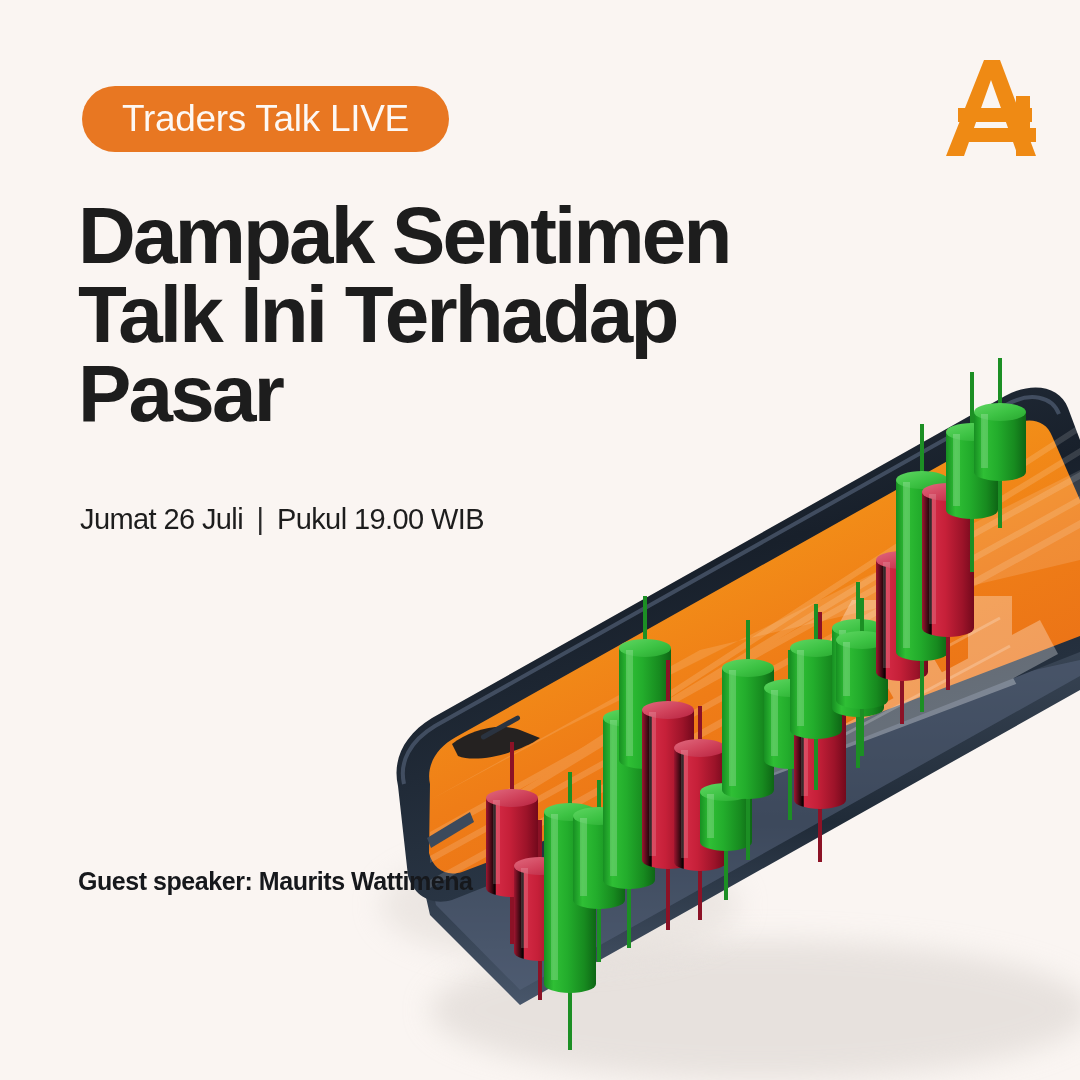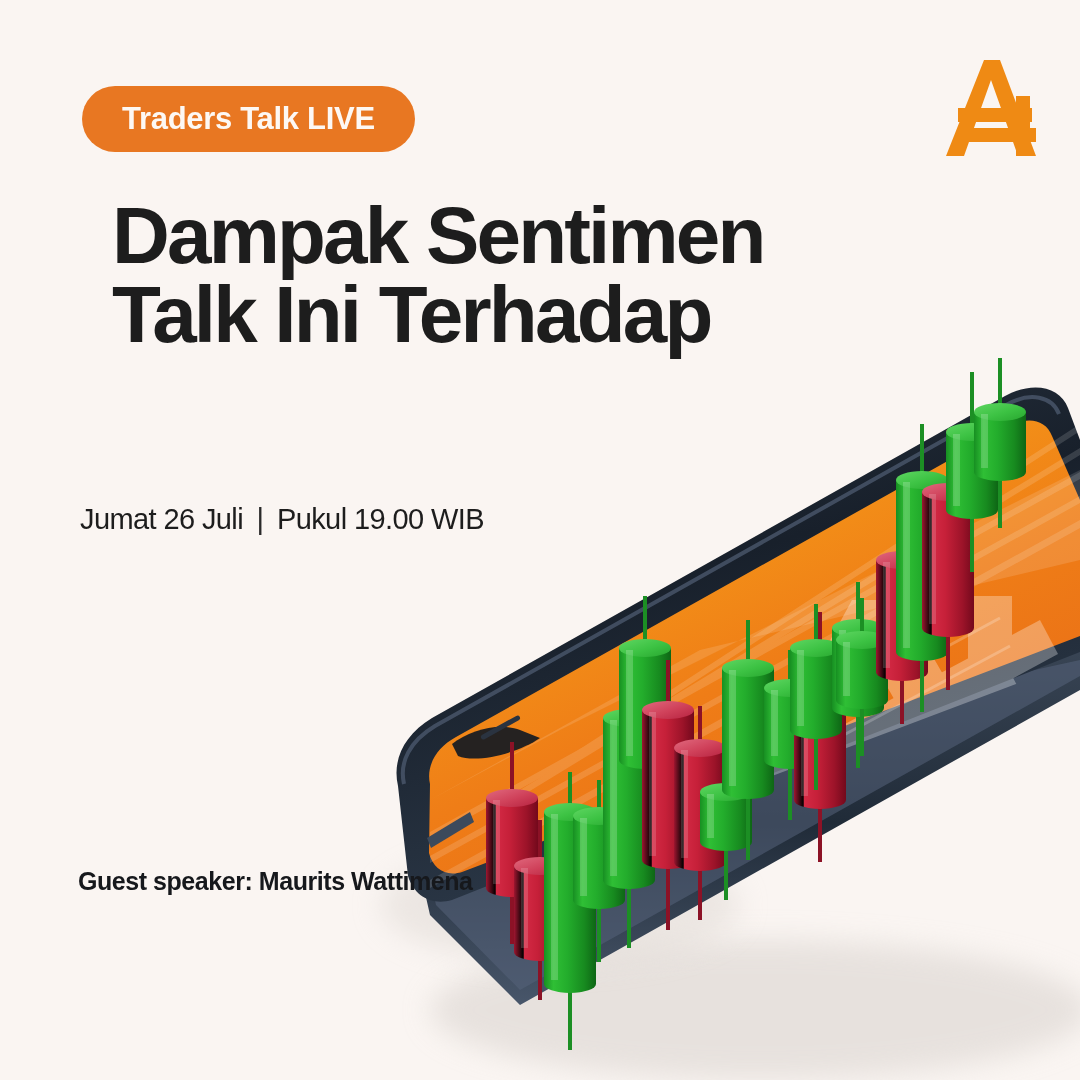--- a/index.html
+++ b/index.html
@@ -18,34 +18,33 @@
   #content { position:absolute; inset:0; z-index:5; pointer-events:none; }
   #content > * { pointer-events:auto; }
 
   .badge {
     position:absolute; left:82px; top:86px;
     height:66px; padding:0 40px;
     display:flex; align-items:center;
     background:#e87722;
     border-radius:33px;
     color:#fdf8f4;
-    font-size:31px; font-weight:bold;
+    font-size:37px; font-weight:normal;
     letter-spacing:-0.3px;
     white-space:nowrap;
   }
 
   .headline {
     position:absolute; left:78px; top:196px;
     width:760px;
     color:#1d1d1d;
     font-size:80px;
     font-weight:bold;
     line-height:0.99;
     letter-spacing:-2.8px;
-    margin-left:34px;
   }
   .headline .ln { display:block; }
 
   .datetime {
     position:absolute; left:80px; top:503px;
     color:#1d1d1d;
     font-size:29px;
     font-weight:300;
     letter-spacing:-0.6px;
     white-space:nowrap;
@@ -315,20 +314,21 @@
 
 <div id="content">
 
   <div class="badge">
     <span>Traders Talk LIVE</span>
   </div>
 
   <h1 class="headline">
     <span class="ln">Dampak Sentimen</span>
     <span class="ln">Talk Ini Terhadap</span>
+    <span class="ln">Pasar</span>
   </h1>
 
   <div class="datetime">
     <span>Jumat 26 Juli</span>
     <span class="sep">|</span>
     <span>Pukul 19.00 WIB</span>
   </div>
 
   <div class="credits">
     <div class="credit-block">

